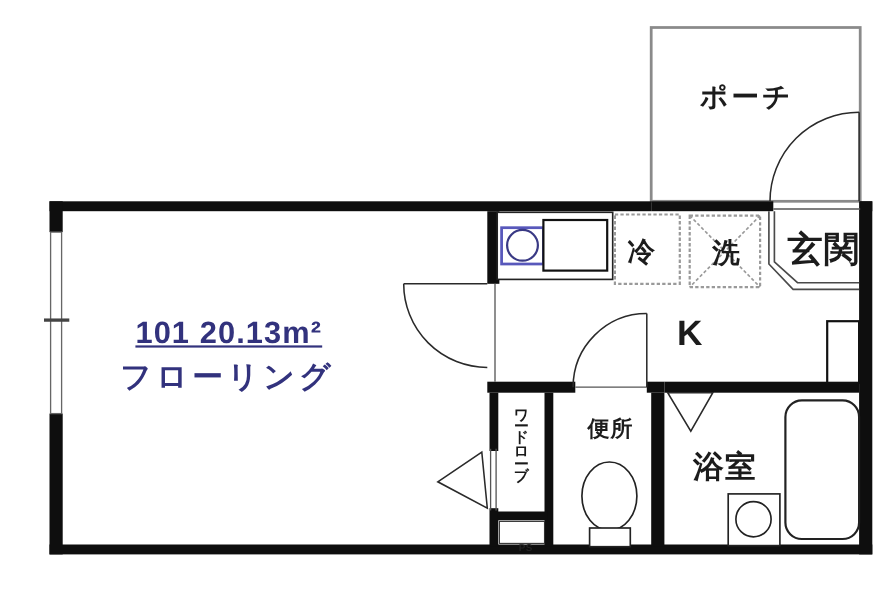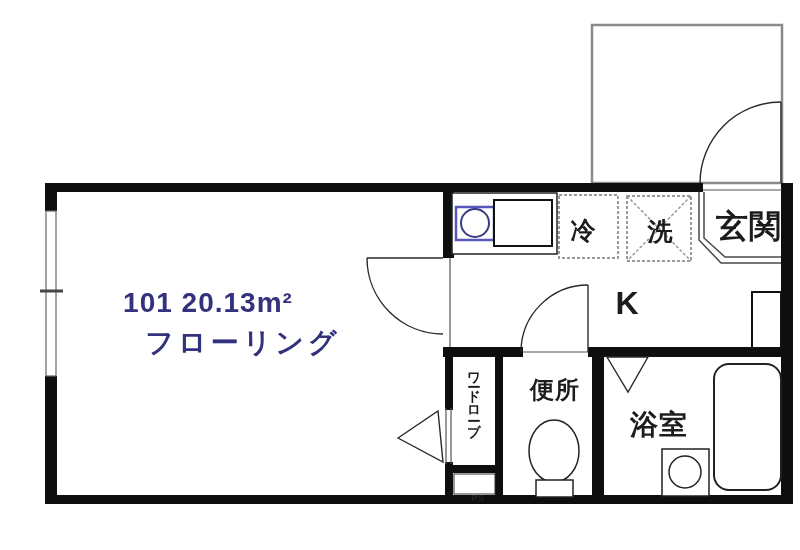--- a/index.html
+++ b/index.html
@@ -6,21 +6,21 @@
   body{width:800px;height:550px;overflow:hidden;font-family:"Liberation Sans",sans-serif;}
   .plan{position:relative;width:800px;height:550px;background:#ffffff;}
   .plan svg{position:absolute;left:0;top:0;}
   .lbl{position:absolute;transform:translate(-50%,-50%);white-space:nowrap;
        color:#1c1c1c;font-weight:700;line-height:1;}
   .room-text{color:#32327d;font-weight:700;}
   .porch-lbl{font-size:25px;letter-spacing:3px;}
   .genkan-lbl{font-size:32px;letter-spacing:1px;}
   .box-lbl{font-size:25px;}
   .k-lbl{font-size:32px;font-weight:600;}
-  .benjo-lbl{font-size:24px;letter-spacing:1px;}
+  .benjo-lbl{font-size:20px;letter-spacing:1px;}
   .yoku-lbl{font-size:28px;letter-spacing:1px;}
   .main1{font-size:28px;letter-spacing:1px;}
   .main2{font-size:28px;letter-spacing:4px;}
   .main3{font-size:28px;letter-spacing:1px;}
   .wardrobe-lbl{position:absolute;writing-mode:vertical-rl;text-orientation:mixed;
        font-size:13.5px;font-weight:600;color:#1a1a1a;letter-spacing:1px;line-height:1;}
   .ps-lbl{font-size:9px;font-weight:700;color:#222;letter-spacing:0.5px;margin-top:12px;}
 </style>
 </head>
 <body>
@@ -104,26 +104,27 @@
     </g>
 
     <g>
       <ellipse cx="554" cy="451" rx="25" ry="31" fill="#ffffff" stroke="#222" stroke-width="1.5"></ellipse>
       <rect x="536" y="480" width="37" height="17" fill="#ffffff" stroke="#222" stroke-width="1.5"></rect>
     </g>
 
     <rect x="454" y="474" width="41" height="20" fill="#ffffff" stroke="#333" stroke-width="1"></rect>
   </svg>
 
+  <div class="lbl porch-lbl" style="left:679px;top:89px;">ポーチ</div>
   <div class="lbl genkan-lbl" style="left:749px;top:226px;">玄関</div>
   <div class="lbl box-lbl" style="left:583px;top:230px;">冷</div>
   <div class="lbl box-lbl" style="left:660px;top:231px;">洗</div>
   <div class="lbl k-lbl" style="left:627px;top:303px;">K</div>
   <div class="lbl benjo-lbl" style="left:555px;top:390px;">便所</div>
   <div class="lbl yoku-lbl" style="left:659px;top:425px;">浴室</div>
 
-  <div class="lbl room-text main1" style="left:208px;top:303px;">101  20.13m²</div>
-  <div class="lbl room-text main2" style="left:207px;top:343px;margin-left:36px;">フローリング</div>
+  <div class="lbl room-text main1" style="left:208px;top:303px;text-decoration:underline;">101  20.13m²</div>
+  <div class="lbl room-text main2" style="left:207px;top:343px;">フローリング</div>
 
   <div class="wardrobe-lbl" style="left:467px;top:363px;height:104px;">ワードローブ</div>
   <div class="lbl ps-lbl" style="left:478px;top:486px;">PS</div>
 
 </div>
 
 </body></html>

